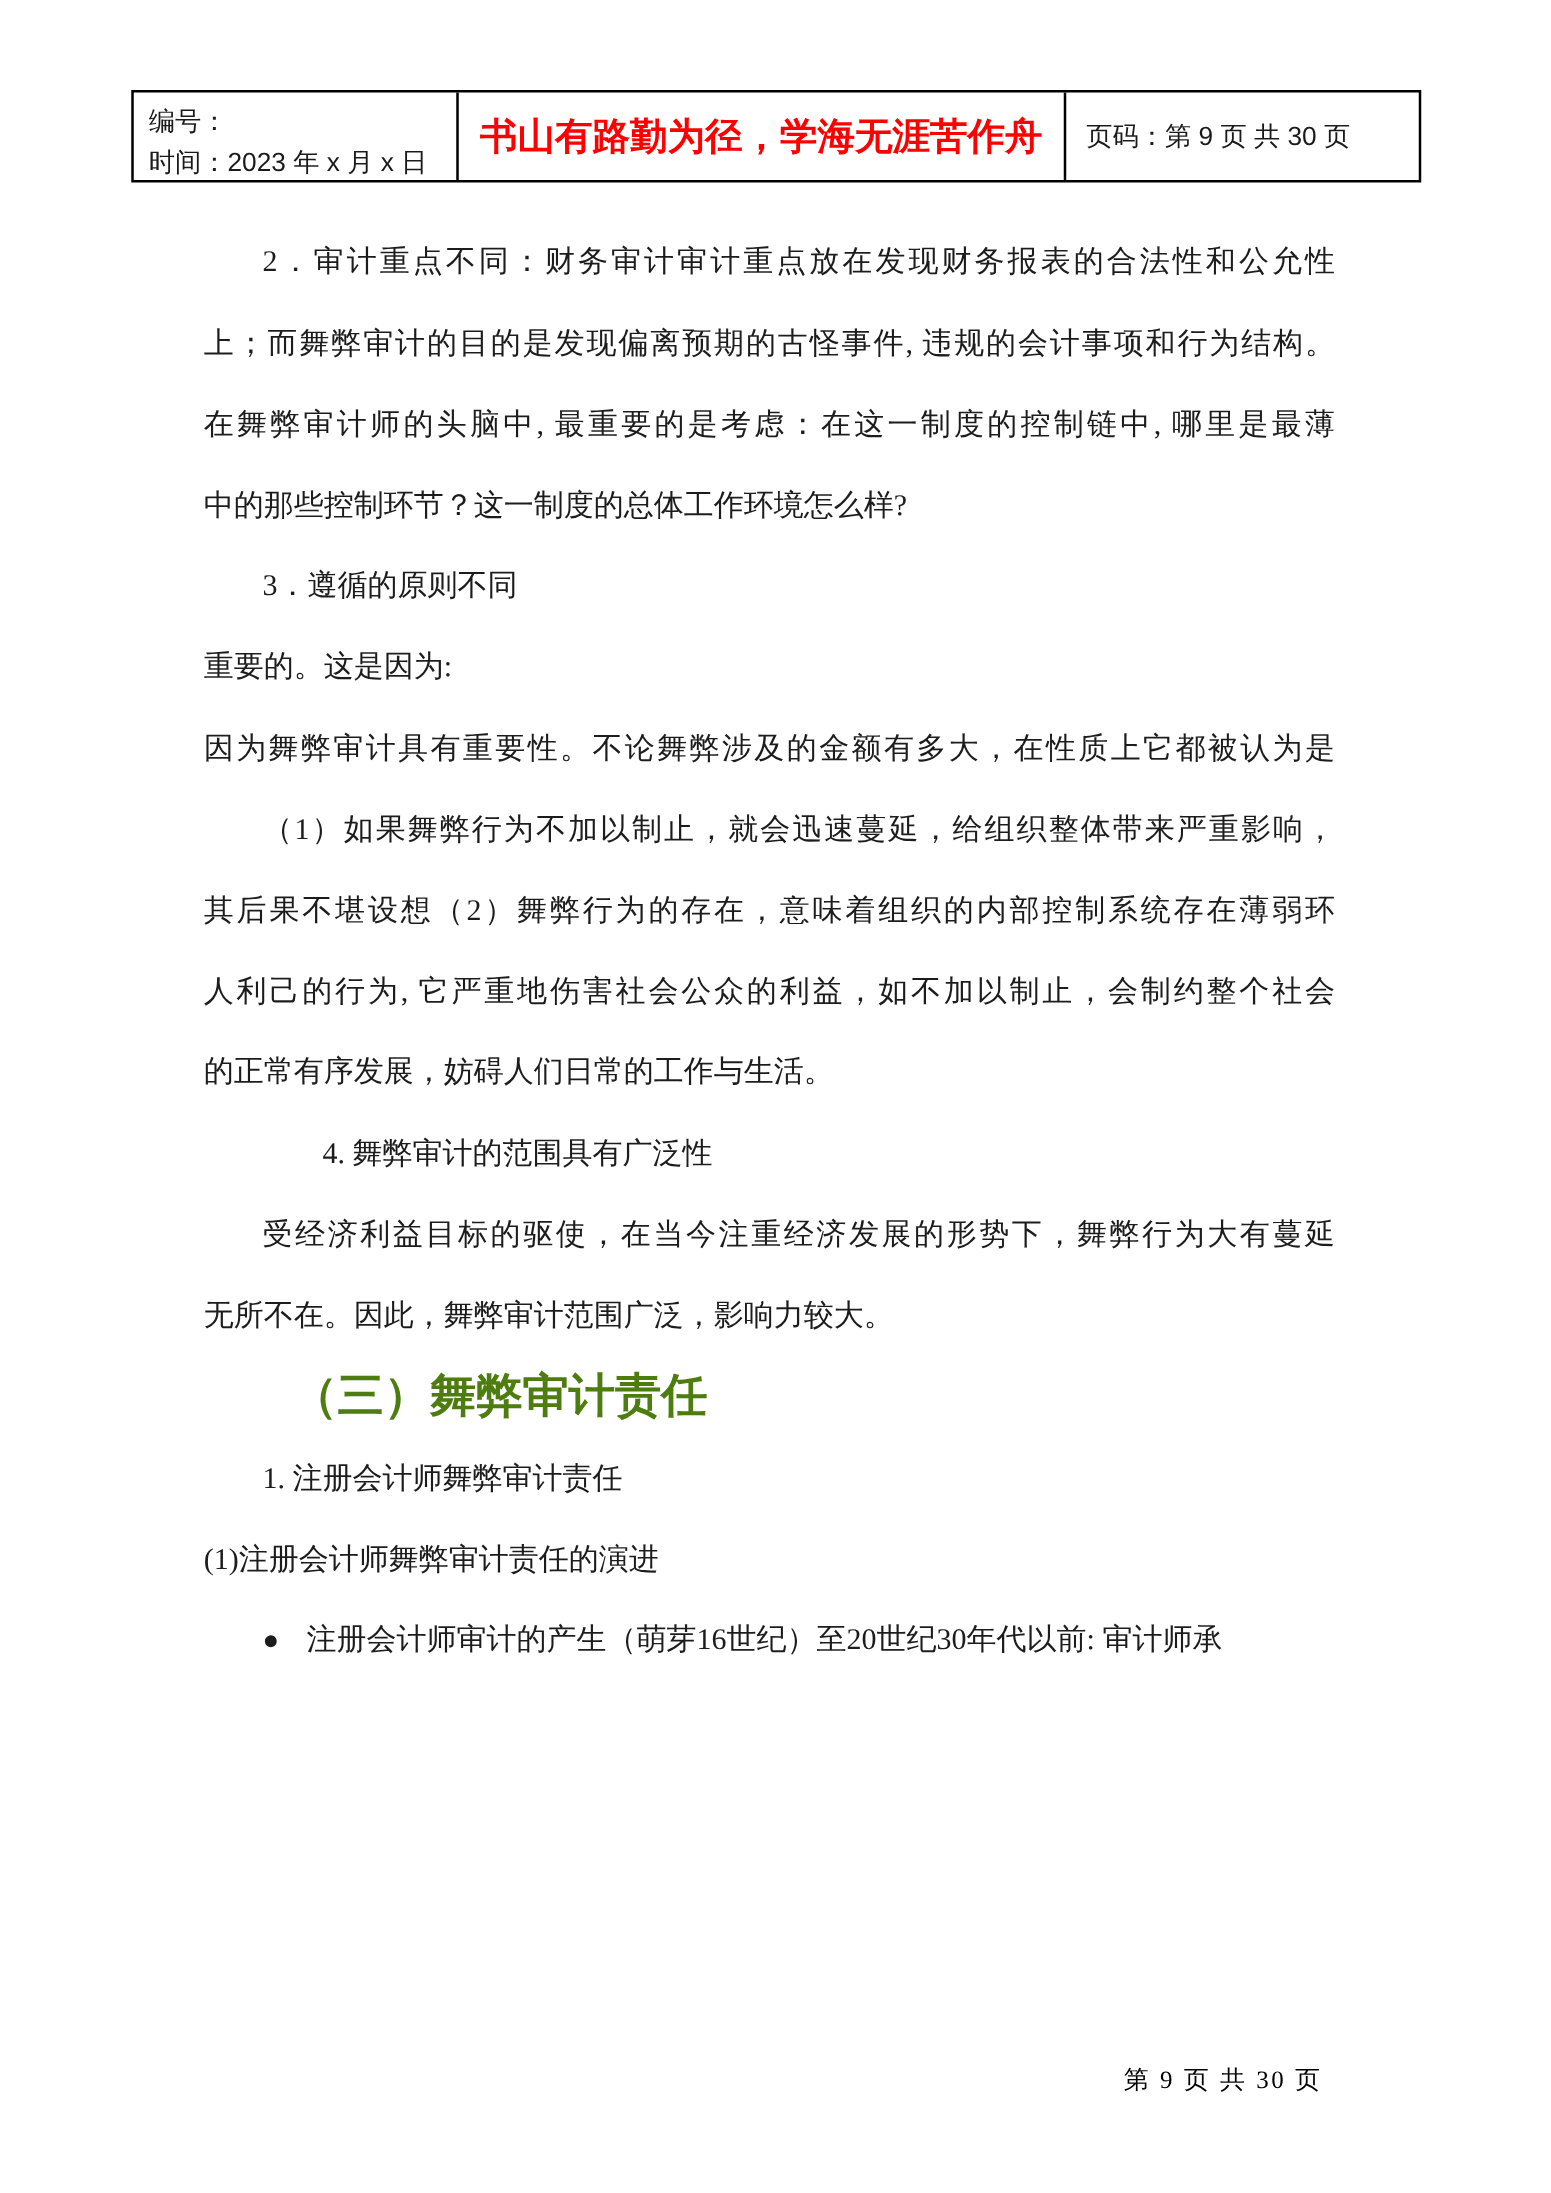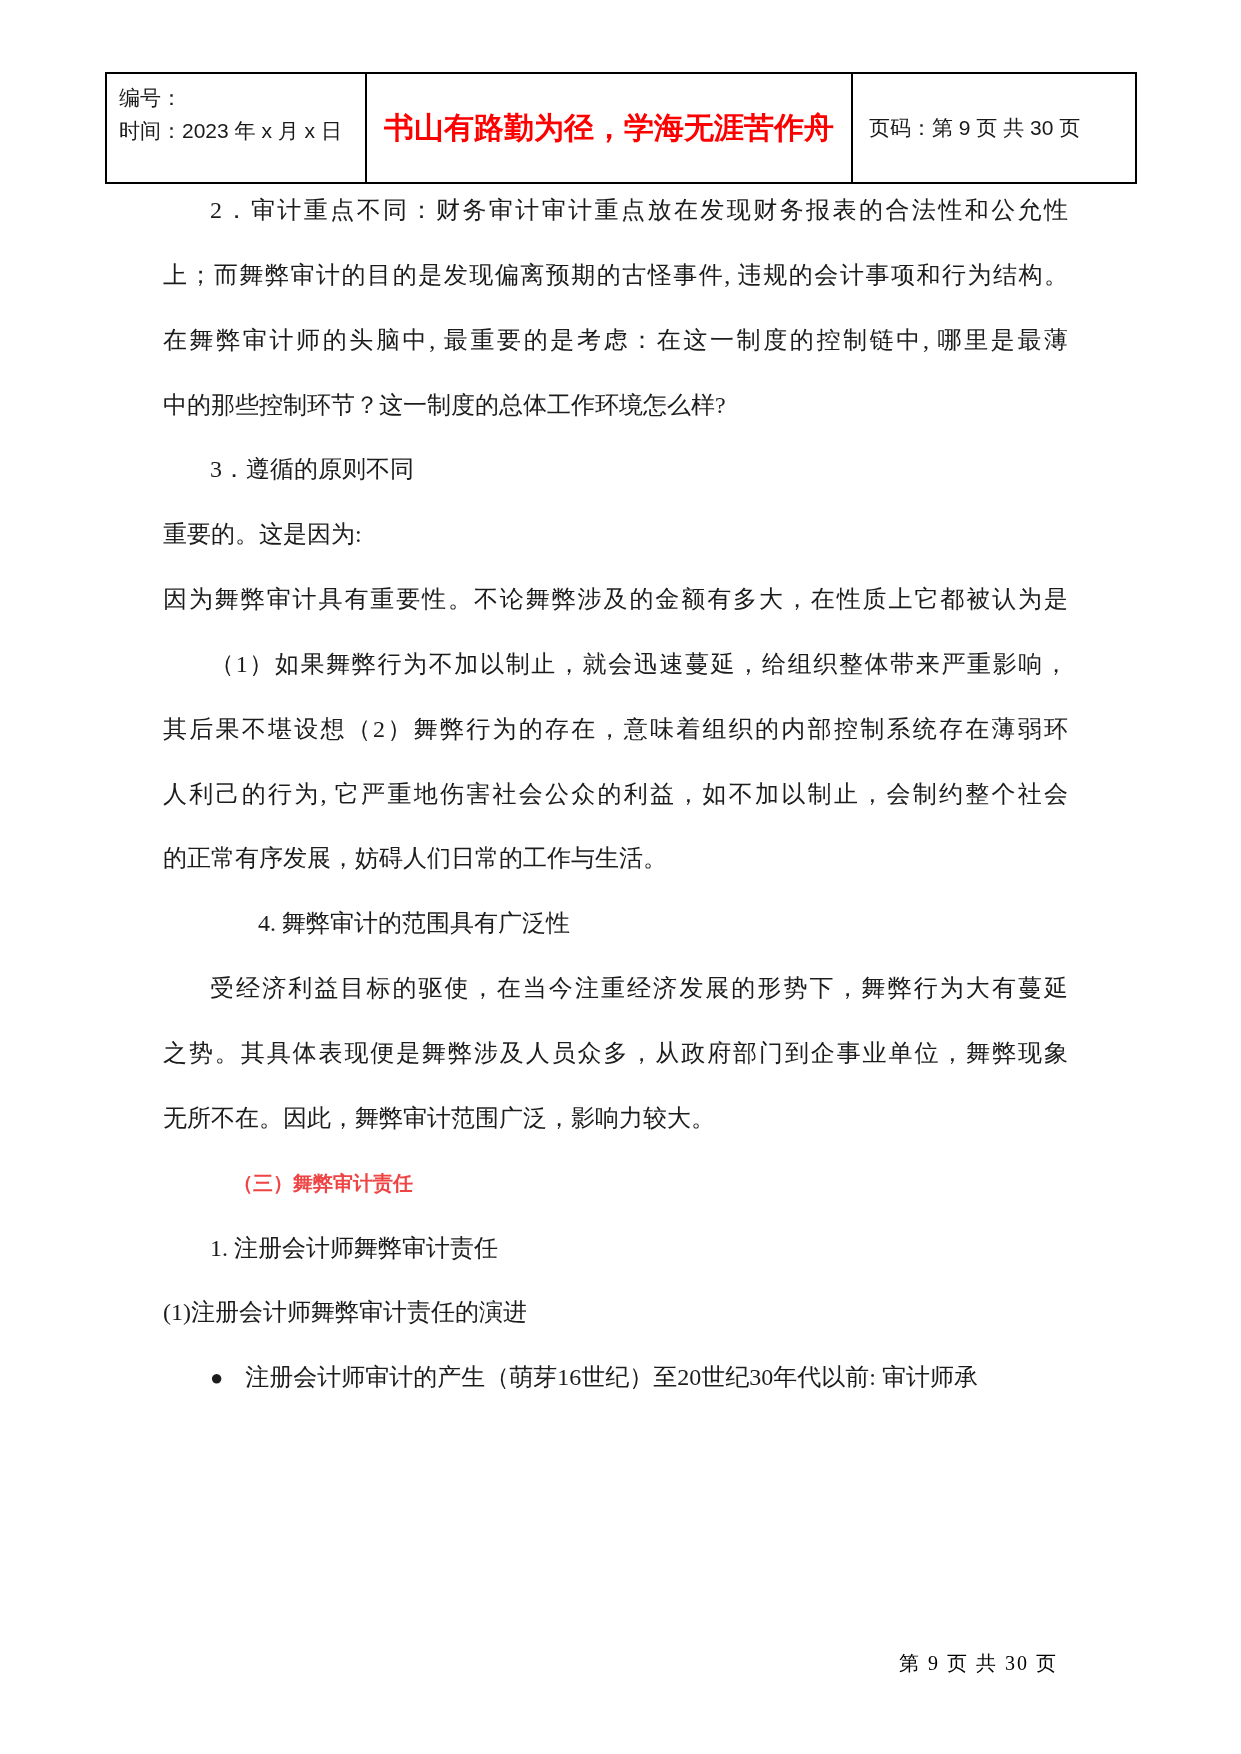--- a/index.html
+++ b/index.html
@@ -7,21 +7,21 @@
     position:relative;
     width:1241px;height:1754px;
     background:#ffffff;
     overflow:hidden;
     font-family:"Liberation Serif","DejaVu Serif",serif;
     color:#111;
   }
   
   .header-table{
     position:absolute;left:105px;top:72px;
-    width:1032px;height:112px;
+    width:1032px;height:74px;
     box-sizing:border-box;
     border:2px solid #000;
     display:flex;
   }
   .h-cell{box-sizing:border-box;}
   .h-cell-meta{
     width:260px;
     border-right:2px solid #000;
     padding:7px 0 0 12px;
     font-family:"Liberation Sans","DejaVu Sans",sans-serif;
@@ -50,21 +50,21 @@
   }
   .line{
     height:64.85px;line-height:64.85px;
     white-space:normal;overflow:hidden;
   }
   .j{text-align:justify;text-align-last:justify;}
   .i2{padding-left:47px;}
   .i4{padding-left:95px;}
   .ih{padding-left:70px;}
   .heading{
-    font-weight:bold;font-size:20px;color:#ef4444;font-family:Liberation Serif, serif;
+    font-weight:bold;font-size:37px;color:#4d7c0f;font-family:Liberation Serif, serif;
   }
   .bullet{
     display:inline-block;
     margin-right:22px;
     font-size:22px;
   }
   
   .footer{
     position:absolute;top:1650px;right:183px;
     font-size:20px;letter-spacing:2px;color:#000000;
@@ -96,21 +96,20 @@
     <div class="line">中的那些控制环节？这一制度的总体工作环境怎么样?</div>
     <div class="line i2">3．遵循的原则不同</div>
     <div class="line">重要的。这是因为:</div>
     <div class="line j">因为舞弊审计具有重要性。不论舞弊涉及的金额有多大，在性质上它都被认为是</div>
     <div class="line j i2">（1）如果舞弊行为不加以制止，就会迅速蔓延，给组织整体带来严重影响，</div>
     <div class="line j">其后果不堪设想（2）舞弊行为的存在，意味着组织的内部控制系统存在薄弱环</div>
     <div class="line j">人利己的行为, 它严重地伤害社会公众的利益，如不加以制止，会制约整个社会</div>
     <div class="line">的正常有序发展，妨碍人们日常的工作与生活。</div>
     <div class="line i4">4. 舞弊审计的范围具有广泛性</div>
     <div class="line j i2">受经济利益目标的驱使，在当今注重经济发展的形势下，舞弊行为大有蔓延</div>
-    <div class="line j">之势。其具体表现便是舞弊涉及人员众多，从政府部门到企事业单位，舞弊现象</div>
     <div class="line">无所不在。因此，舞弊审计范围广泛，影响力较大。</div>
     <div class="line heading ih">（三）舞弊审计责任</div>
     <div class="line i2">1. 注册会计师舞弊审计责任</div>
     <div class="line">(1)注册会计师舞弊审计责任的演进</div>
     <div class="line i2">
       <span class="bullet">●</span><span>注册会计师审计的产生（萌芽16世纪）至20世纪30年代以前: 审计师承</span>
     </div>
   </div>
 
   <div class="footer">

